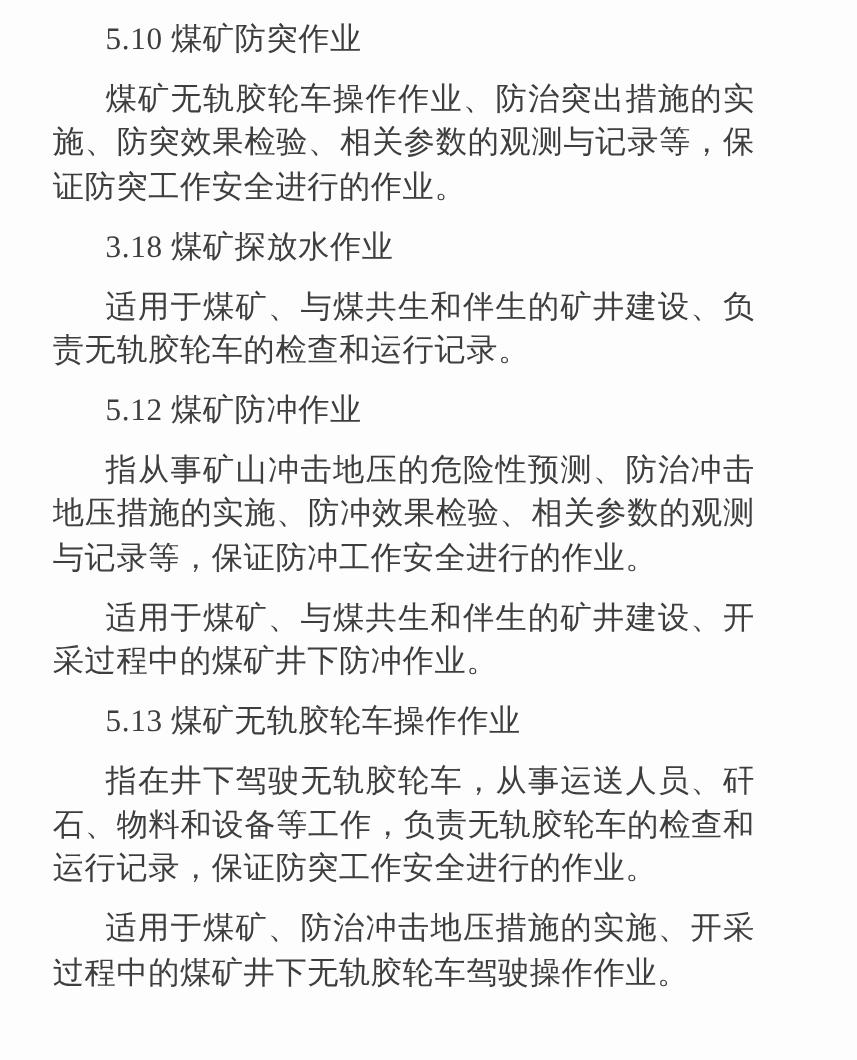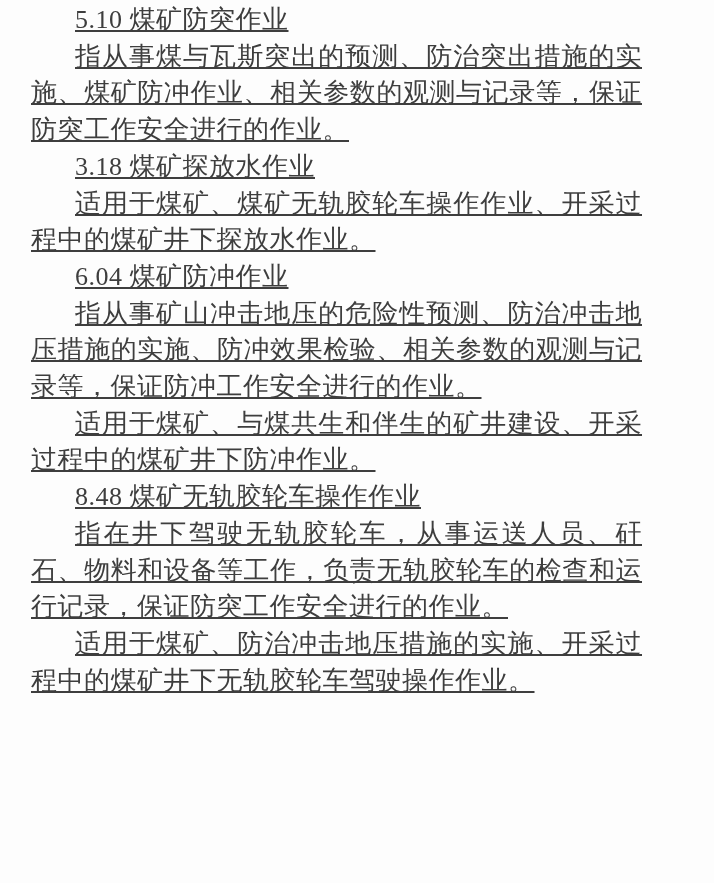--- a/index.html
+++ b/index.html
@@ -18,49 +18,48 @@
     height: 883px;
     padding: 2px 72px 0 31px;
     font-family: "Liberation Serif", "DejaVu Serif", serif;
     font-size: 26px;
     line-height: 36.7px;
     letter-spacing: 0.5px;
     color: #3e3e3e;
     text-align: justify;
   }
   .page p {
-    margin: 0;
+    margin: 13px;
     padding: 0;
     text-indent: 44px;
-    text-decoration: underline;
   }
   .heading {
     font-weight: normal;
   }
 </style>
 </head>
 <body>
 
 <div class="page">
 
   <section>
     <p class="heading">5.10 煤矿防突作业</p>
-    <p class="para">指从事煤与瓦斯突出的预测、防治突出措施的实施、煤矿防冲作业、相关参数的观测与记录等，保证防突工作安全进行的作业。</p>
+    <p class="para">煤矿无轨胶轮车操作作业、防治突出措施的实施、防突效果检验、相关参数的观测与记录等，保证防突工作安全进行的作业。</p>
   </section>
 
   <section>
     <p class="heading">3.18 煤矿探放水作业</p>
-    <p class="para">适用于煤矿、煤矿无轨胶轮车操作作业、开采过程中的煤矿井下探放水作业。</p>
+    <p class="para">适用于煤矿、与煤共生和伴生的矿井建设、负责无轨胶轮车的检查和运行记录。</p>
   </section>
 
   <section>
-    <p class="heading">6.04 煤矿防冲作业</p>
+    <p class="heading">5.12 煤矿防冲作业</p>
     <p class="para">指从事矿山冲击地压的危险性预测、防治冲击地压措施的实施、防冲效果检验、相关参数的观测与记录等，保证防冲工作安全进行的作业。</p>
     <p class="para">适用于煤矿、与煤共生和伴生的矿井建设、开采过程中的煤矿井下防冲作业。</p>
   </section>
 
   <section>
-    <p class="heading">8.48 煤矿无轨胶轮车操作作业</p>
+    <p class="heading">5.13 煤矿无轨胶轮车操作作业</p>
     <p class="para">指在井下驾驶无轨胶轮车，从事运送人员、矸石、物料和设备等工作，负责无轨胶轮车的检查和运行记录，保证防突工作安全进行的作业。</p>
     <p class="para">适用于煤矿、防治冲击地压措施的实施、开采过程中的煤矿井下无轨胶轮车驾驶操作作业。</p>
   </section>
 
 </div>
 
 </body></html>

